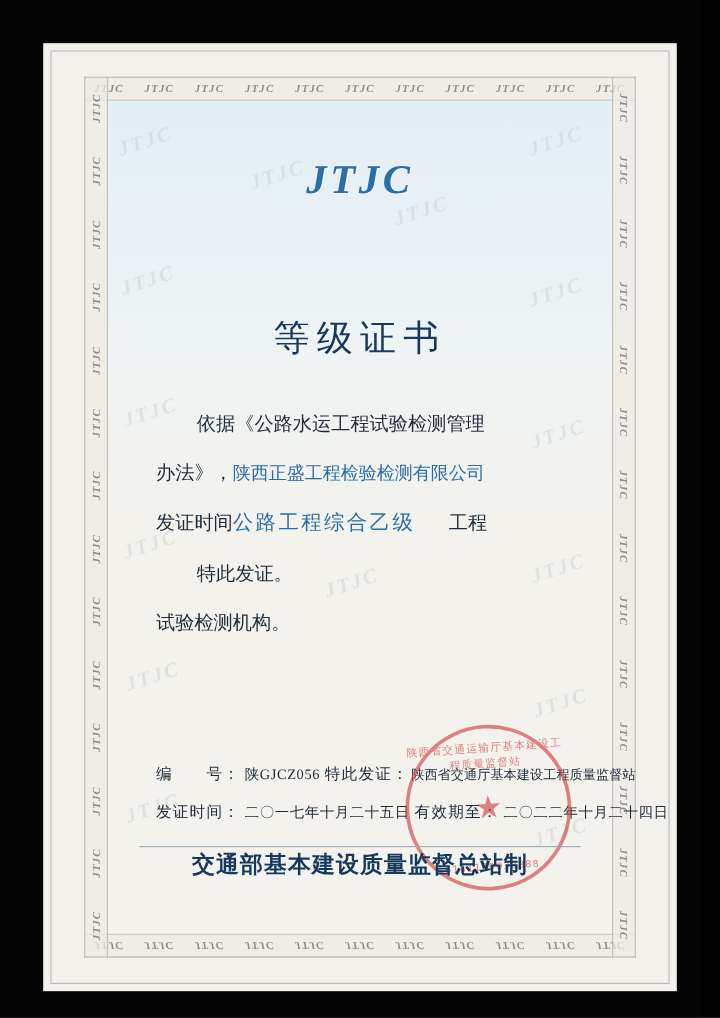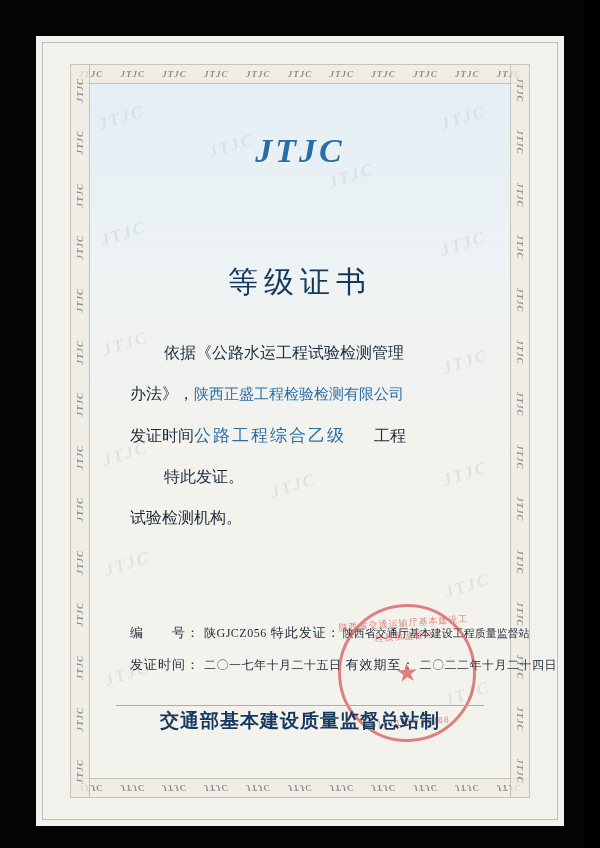--- a/index.html
+++ b/index.html
@@ -216,20 +216,21 @@
     top: 540px;
     font-family: "DejaVu Serif", serif;
     font-size: 13px;
     color: #1b2b3a;
   }
   .field-row {
     display: flex;
     align-items: baseline;
     margin-bottom: 14px;
     white-space: nowrap;
+    margin-top: 12px;
   }
   .field-label { letter-spacing: 1px; }
   .field-value {
     font-family: Liberation Serif, serif;
     font-size: 12px;
     letter-spacing: 0.5px;
     padding: 0 4px;
   }
   .field-value-long {
     font-family: Liberation Mono, monospace;

